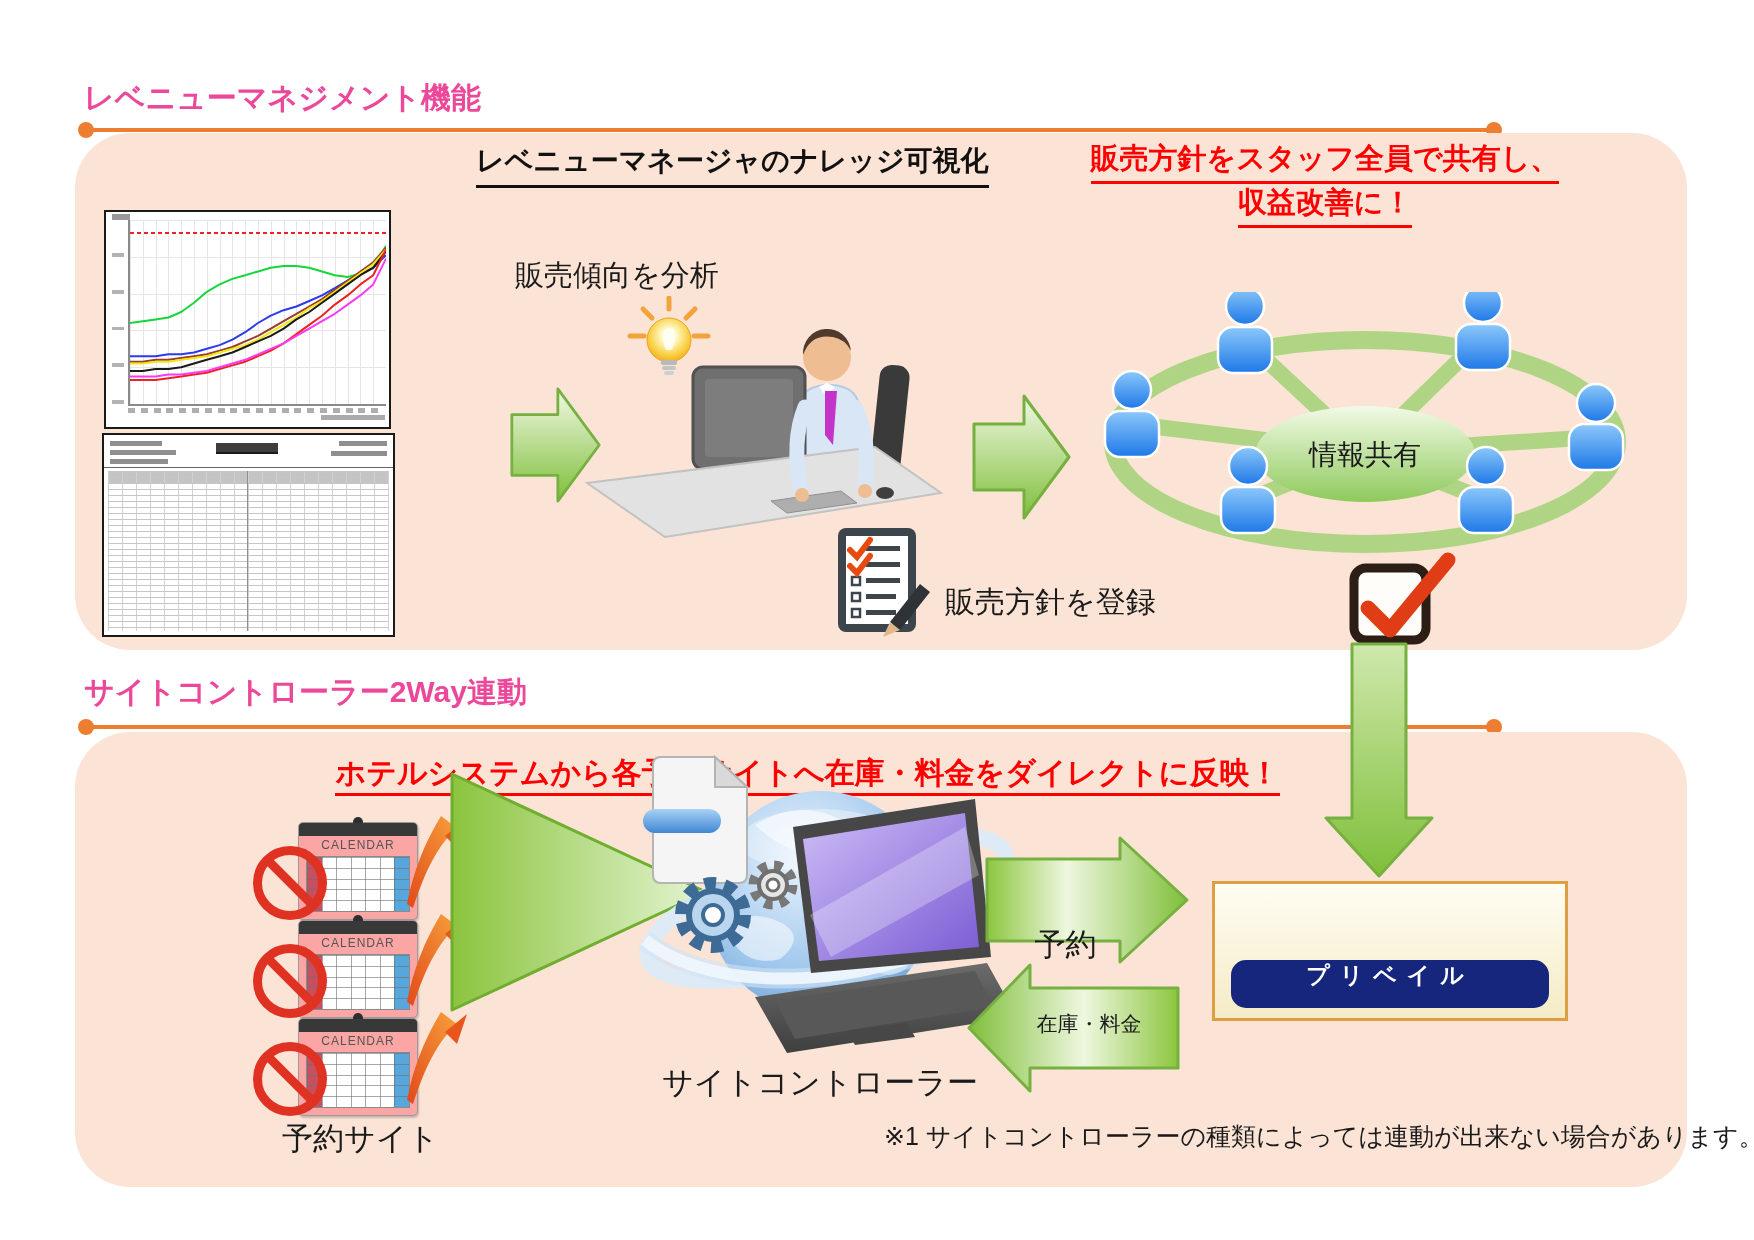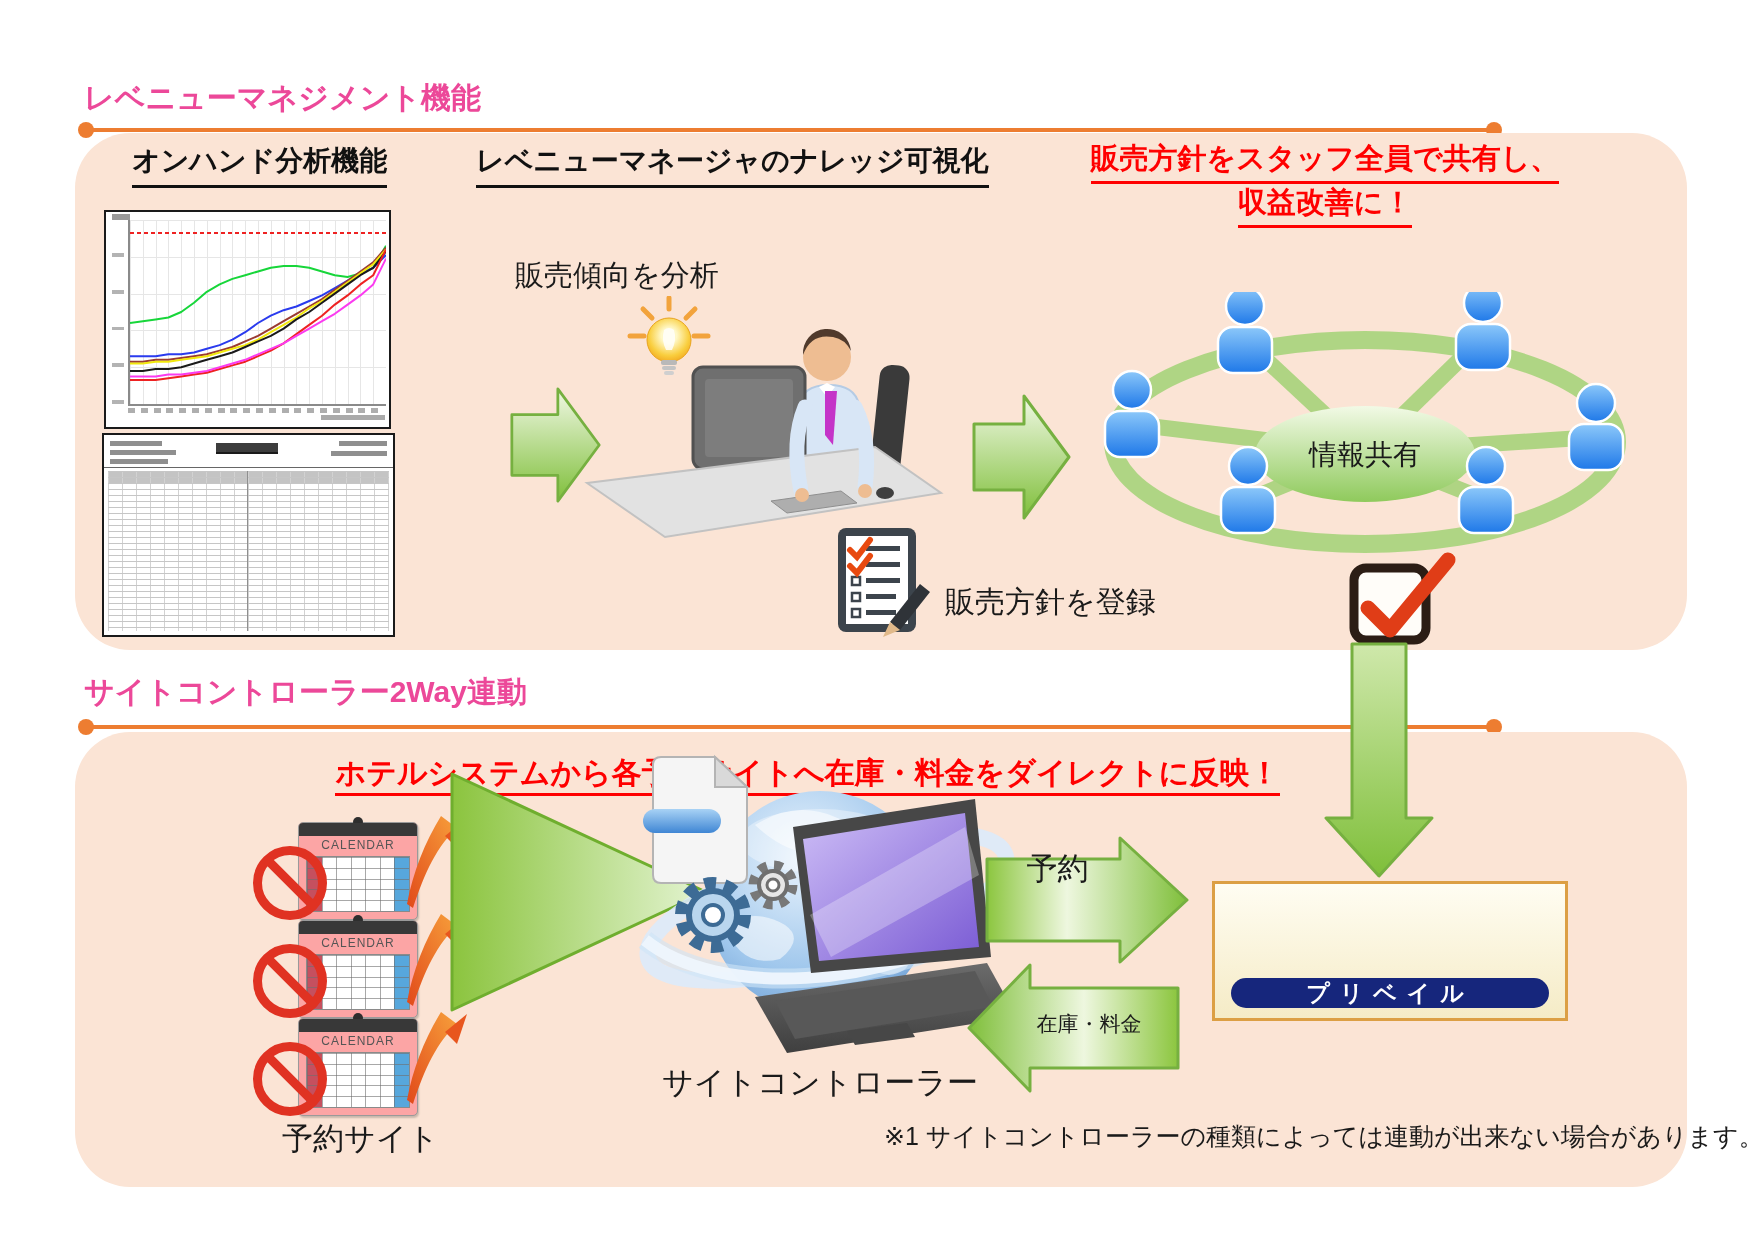--- a/index.html
+++ b/index.html
@@ -60,21 +60,21 @@
       linear-gradient(to right,#c5505f 0 14.28%,rgba(0,0,0,0) 14.28% 85.7%,#57a7dc 85.7% 100%);}
   .no-sign{position:absolute;left:0;top:28px;width:56px;height:56px;border:9px solid #e03222;border-radius:50%;}
   .no-sign::after{content:"";position:absolute;left:24px;top:-4px;width:9px;height:64px;background:#e03222;transform:rotate(-45deg);}
   .curve-arrow{position:absolute;left:152px;top:-2px;}
 
   
   .prevail{position:absolute;left:1212px;top:881px;width:356px;height:140px;
     background:linear-gradient(#fffdf2,#f5ebc6);border:3px solid #dc9f44;box-sizing:border-box;}
   .prevail-en{position:absolute;left:0;right:0;top:2px;text-align:center;
     font-family:"Liberation Serif","DejaVu Serif",serif;font-weight:bold;font-size:66px;color:#1e2c80;letter-spacing:1px;}
-  .prevail-bar{position:absolute;left:16px;right:16px;bottom:10px;height:30px;background:#16267c;border-radius:15px;
+  .prevail-bar{position:absolute;left:16px;right:16px;bottom:10px;height:48px;background:#16267c;border-radius:15px;
     color:#fff;font-size:23px;font-weight:bold;text-align:center;line-height:30px;letter-spacing:10px;}
 
   .footnote{position:absolute;left:884px;top:1120px;font-size:25px;color:#1a1a1a;white-space:nowrap;}
 </style>
 </head>
 <body>
 
 <svg style="position:absolute;width:0;height:0" aria-hidden="true">
   <defs>
     <linearGradient id="gArrowV" x1="0" y1="0" x2="0" y2="1">
@@ -147,21 +147,20 @@
 
 <div class="canvas">
 
   <div class="sec-title" style="left:84px;top:78px;">レベニューマネジメント機能</div>
   <div class="divider" style="top:128px;"></div>
   <div class="divider-dot" style="left:78px;top:122px;"></div>
   <div class="divider-dot" style="left:1486px;top:122px;"></div>
 
   <div class="panel" style="top:133px;height:517px;"></div>
 
-  <div class="col-heading" style="left:132px;top:142px;">オンハンド分析機能</div>
   <div class="col-heading" style="left:476px;top:142px;">レベニューマネージャのナレッジ可視化</div>
 
   <div class="red-heading" style="left:1015px;top:144px;width:620px;font-family:Liberation Mono, monospace;">
     <span class="red-underline">販売方針をスタッフ全員で共有し、</span><br>
     <span class="red-underline" style="margin-top:4px;">収益改善に！</span>
   </div>
 
   <div class="chart-thumb">
     <div class="chart-axis-label"></div>
     <div class="y-ticks"></div>
@@ -376,21 +375,21 @@
       <polygon points="120,262 352,228 382,282 152,318" fill="url(#gBase)"></polygon>
       <polygon points="140,266 340,236 358,272 160,304" fill="#585858"></polygon>
       <polygon points="212,296 272,288 280,302 220,310" fill="#474747"></polygon>
     </g>
   </svg>
   <div class="label-c" style="left:655px;top:1062px;width:330px;">サイトコントローラー</div>
 
   <svg class="abs" style="left:985px;top:835px;" width="205" height="130" viewBox="0 0 205 130">
     <polygon points="2,24 135,24 135,3 202,65 135,127 135,106 2,106" fill="url(#gArrowRight)" stroke="#76b040" stroke-width="3" stroke-linejoin="round"></polygon>
   </svg>
-  <div class="label-c" style="left:990px;top:848px;width:135px;">予約</div>
+  <div class="label-c" style="left:990px;top:924px;width:135px;padding-left:8px;">予約</div>
 
   <svg class="abs" style="left:966px;top:960px;" width="214" height="136" viewBox="0 0 214 136">
     <polygon points="212,28 64,28 64,5 3,68 64,131 64,108 212,108" fill="url(#gArrowLeft)" stroke="#76b040" stroke-width="3" stroke-linejoin="round"></polygon>
   </svg>
   <div class="label-c" style="left:1000px;top:1010px;width:178px;font-size:21px;">在庫・料金</div>
 
   <div class="prevail">
     <div class="prevail-bar">プリベイル</div>
   </div>
 

